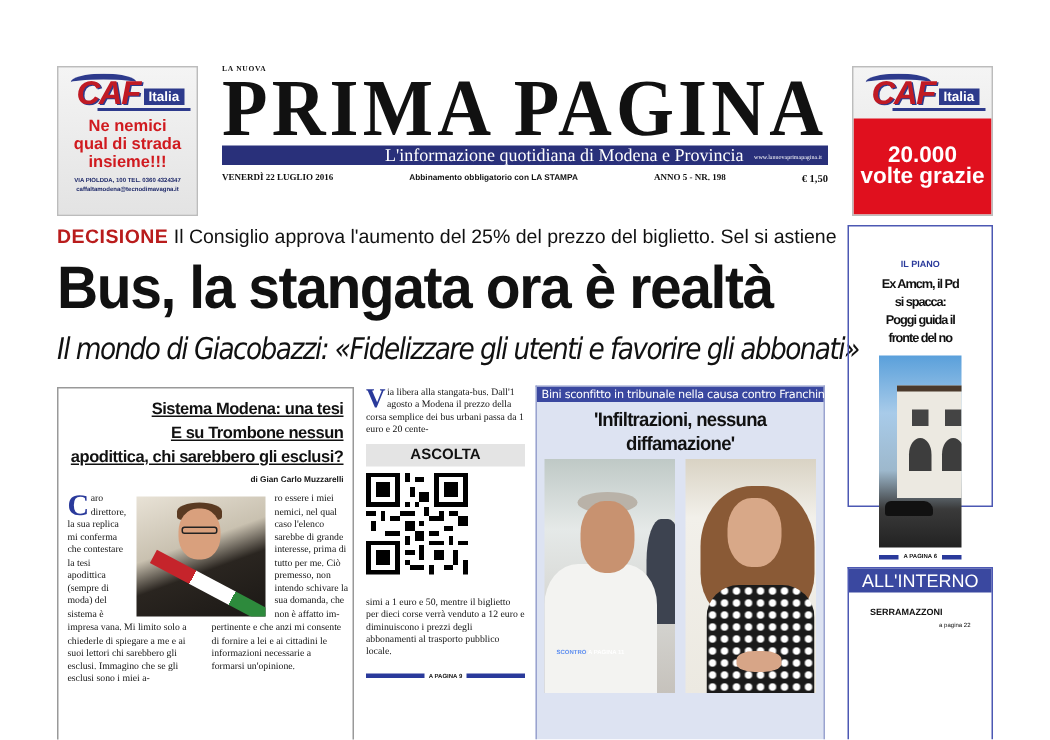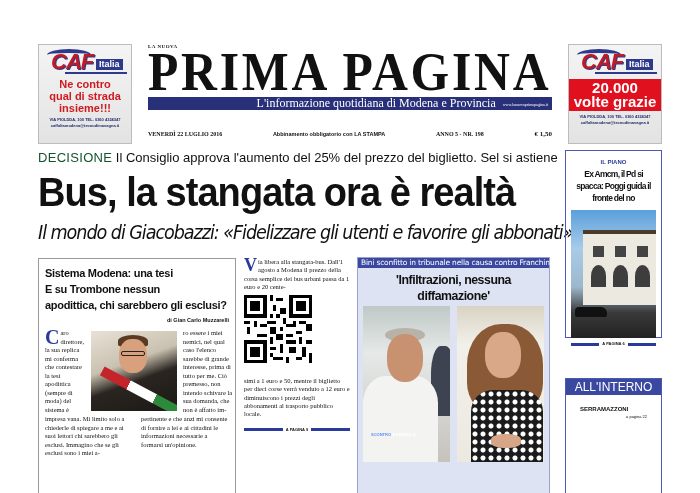--- a/index.html
+++ b/index.html
@@ -14,46 +14,46 @@
   .ad-logo { position: relative; height: 28px; margin-top: 4px; }
   .ad-logo .caf { position: absolute; left: 12px; top: 2px; font: 900 22px/22px "Liberation Sans", sans-serif;
         color: #c01a24; letter-spacing: -1px; text-shadow: 1px 1px 0 #2d3a8c; font-style: italic; }
   .ad-logo .swoosh { position: absolute; left: 8px; top: 0px; width: 44px; height: 12px;
         border-top: 4px solid #2d3a8c; border-radius: 50% 50% 0 0; }
   .ad-logo .italia { position: absolute; left: 57px; top: 10px; background: #2d3a8c; color: #fff;
         font: 700 9px/11px "Liberation Sans", sans-serif; padding: 0 3px; }
   .ad-logo .sub { position: absolute; left: 26px; top: 23px; width: 62px; height: 2px; background: #2d3a8c; }
   .ad-left .ad-msg { color: #d01a1f; font: 700 11px/12px "Liberation Sans", sans-serif; margin-top: 1px; }
   .ad-right .ad-msg { background: #e0101e; color: #fff; font: 700 15px/14px "Liberation Sans", sans-serif;
-        margin: 2px 0; padding: 2px 0; }
+        margin: 2px 0; padding: 18px 0; }
   .ad-foot { font: 700 4px/6px "Liberation Sans", sans-serif; color: #1f2a6a; margin-top: 3px; }
 
   
   .masthead { position: absolute; left: 148px; top: 44px; width: 404px; }
   .kicker-small { font: 700 5px/6px "Liberation Serif", serif; letter-spacing: .5px; }
   .title { font: 900 54px/46px "Liberation Serif", serif; letter-spacing: 3px; transform: scaleX(.92);
            transform-origin: left; white-space: nowrap; text-align: left; margin-top: -1px; }
   .tagline { background: #29307a; height: 13px; margin-top: 2px; color: #fff; text-align: right;
              font: 400 12px/13px "Liberation Serif", serif; padding-right: 4px; white-space: nowrap; }
   .tagline .url { font-size: 4px; margin-left: 4px; vertical-align: middle; }
-  .info-bar { display: flex; justify-content: space-between; margin-top: 20px; font: 700 6px/8px "Liberation Serif", serif; }
+  .info-bar { display: flex; justify-content: space-between; margin-top: 5px; font: 700 6px/8px "Liberation Serif", serif; }
   .info-bar .abb { font-family: "Liberation Sans", sans-serif; font-size: 5.5px; }
   .info-bar .price { font-size: 7px; }
 
   
   .decisione { position: absolute; left: 38px; top: 150px; font: 400 13px/15px "Liberation Sans", sans-serif; white-space: nowrap; }
-  .decisione .tag { color: #14532d; font-weight: 400; letter-spacing: .3px; }
+  .decisione .tag { color: #b91c1c; font-weight: 700; letter-spacing: .3px; }
   .main-head { position: absolute; left: 38px; top: 170px; font: 900 40px/44px "Liberation Sans", sans-serif;
                letter-spacing: -1px; white-space: nowrap; transform: scaleX(.95); transform-origin: left; }
   .sub-head { position: absolute; left: 38px; top: 220px; font: italic 400 20px/24px "DejaVu Sans", sans-serif;
               letter-spacing: -1.2px; white-space: nowrap; transform: scaleX(.88); transform-origin: left; }
 
   
   .opinion { position: absolute; left: 38px; top: 258px; width: 198px; height: 240px; border: 1px solid #999; border-bottom: none; padding: 6px 6px 0; }
-  .op-head { text-align: left; font: 700 11px/16px "Liberation Sans", sans-serif; letter-spacing: -.3px; }
+  .op-head { text-align: right; font: 700 11px/16px "Liberation Sans", sans-serif; letter-spacing: -.3px; text-decoration: underline; }
   .byline { text-align: right; font: 700 5.5px/10px "Liberation Sans", sans-serif; margin-top: 2px; }
   .op-body { position: relative; margin-top: 4px; font: 400 6.5px/8.5px "Liberation Serif", serif; }
   .op-colL { position: absolute; left: 0; top: 0; width: 40px; }
   .dropcap { float: left; font: 900 20px/17px "Liberation Serif", serif; color: #2a3a9b; margin-right: 1px; }
   .op-photo { position: absolute; left: 46px; top: 2px; width: 86px; height: 80px;
               background: linear-gradient(160deg, #e8e2d6 0%, #c9c1b0 40%, #2a2520 60%, #1b1815 100%); overflow: hidden; }
   .op-photo .face { position: absolute; left: 28px; top: 8px; width: 28px; height: 34px; border-radius: 45%; background: #d9a07d; }
   .op-photo .hair { position: absolute; left: 27px; top: 4px; width: 30px; height: 12px; border-radius: 50% 50% 20% 20%; background: #5a3a22; }
   .op-photo .glasses { position: absolute; left: 30px; top: 20px; width: 24px; height: 5px; border: 1.5px solid #222; border-radius: 2px; }
   .op-photo .sash { position: absolute; left: 6px; top: 56px; width: 90px; height: 10px;
@@ -86,21 +86,21 @@
   .ph-caption { position: absolute; left: 8px; top: 126px; font: 700 4px/6px "Liberation Sans", sans-serif; color: #fff; }
   .ph-caption .s { color: #5f8ff0; }
   .ph-woman { background: linear-gradient(180deg, #d9d3c4 0%, #f2f0ea 25%, #ece9e1 100%); }
   .ph-woman .hair { position: absolute; left: 10px; top: 18px; width: 76px; height: 90px; border-radius: 45% 45% 35% 35%; background: #8a5a36; }
   .ph-woman .face { position: absolute; left: 28px; top: 26px; width: 36px; height: 46px; border-radius: 45%; background: #d8a888; }
   .ph-woman .top { position: absolute; left: 14px; top: 84px; width: 72px; height: 72px; border-radius: 30% 30% 0 0;
                    background: radial-gradient(circle, #fff 2px, #1b1b1b 3px) 0 0/8px 8px; }
   .ph-woman .hands { position: absolute; left: 34px; top: 128px; width: 30px; height: 14px; border-radius: 40%; background: #d7a587; }
 
   
-  .side-box { position: absolute; left: 565px; top: 150px; width: 97px; height: 188px; border: 1px solid #4c58b3; padding: 5px; }
+  .side-box { position: absolute; left: 565px; top: 150px; width: 97px; height: 188px; border: 1px solid #4c58b3; padding: 20px; }
   .side-kicker { text-align: center; color: #2a3a9b; font: 900 6px/12px "Liberation Sans", sans-serif; }
   .side-head { text-align: center; font: 700 8.5px/12px "Liberation Sans", sans-serif; letter-spacing: -.7px; }
   .side-photo { margin-top: 6px; height: 128px; position: relative; overflow: hidden;
                 background: linear-gradient(180deg, #5aa0db 0%, #a8cbe9 30%, #9db8cc 60%, #3a3a3a 80%, #222 100%); }
   .side-photo .bldg { position: absolute; left: 12px; top: 20px; width: 75px; height: 75px; background: #ece9e1;
                       border-top: 4px solid #4b3a2c; }
   .side-photo .win { position: absolute; width: 11px; height: 11px; background: #444; }
   .side-photo .arch { position: absolute; width: 15px; height: 22px; background: #3d3d3d; border-radius: 50% 50% 0 0; top: 55px; }
   .side-photo .car { position: absolute; left: 4px; top: 97px; width: 32px; height: 10px; background: #111; border-radius: 4px 6px 2px 2px; }
   .side-pagina { margin-top: 3px; }
@@ -115,21 +115,21 @@
 <body>
 
 <div class="ad ad-left">
   <div class="ad-logo">
     <div class="swoosh"></div>
     <span class="caf">CAF</span>
     <span class="italia">Italia</span>
     <div class="sub"></div>
   </div>
   <div class="ad-msg">
-    <div>Ne contro</div>
+    <div>Ne nemici</div>
     <div>qual di strada</div>
     <div>insieme!!!</div>
   </div>
   <div class="ad-foot">
     <div>VIA PIOLDDA, 100 TEL. 0360 4324347</div>
     <div>caffaltamodena@tecnodimavagna.it</div>
   </div>
 </div>
 
 <div class="ad ad-right">
@@ -195,20 +195,21 @@
       <div>pertinente e che anzi mi consente di fornire a lei e ai cittadini le informazioni necessarie a formarsi un'opinione.</div>
     </div>
   </div>
 </div>
 
 <div class="bus-col">
   <div class="bus-text">
     <span class="dropcap">V</span>
     <span>ia libera alla stangata-bus. Dall'1 agosto a Modena il prezzo della corsa semplice dei bus urbani passa da 1 euro e 20 cente-</span>
   </div>
+  <div class="ascolta">ASCOLTA</div>
   <svg class="qr" viewBox="0 0 21 21" shape-rendering="crispEdges">
     <rect width="21" height="21" fill="#fff"></rect>
     <g fill="#000">
       <rect x="0" y="0" width="7" height="7"></rect>
         <rect x="1" y="1" width="5" height="5" fill="#fff"></rect>
         <rect x="2" y="2" width="3" height="3"></rect>
       <rect x="14" y="0" width="7" height="7"></rect>
         <rect x="15" y="1" width="5" height="5" fill="#fff"></rect>
         <rect x="16" y="2" width="3" height="3"></rect>
       <rect x="0" y="14" width="7" height="7"></rect>

